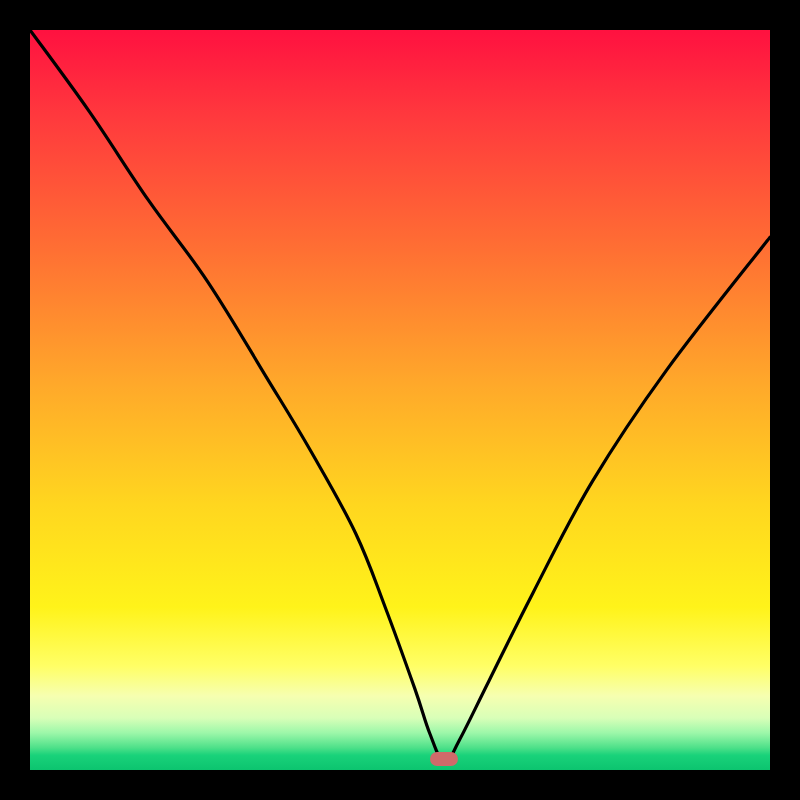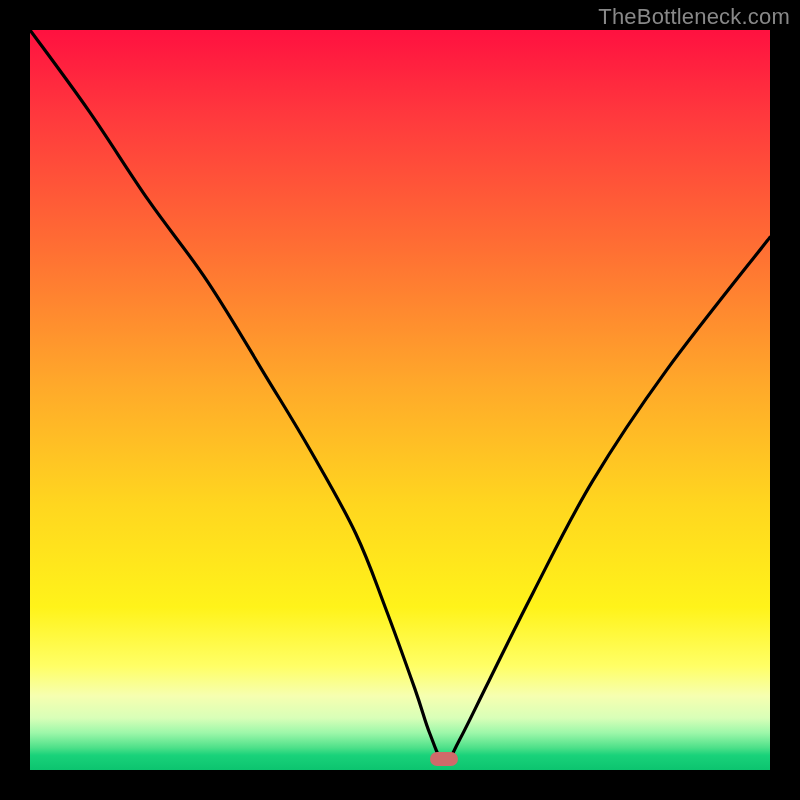--- a/index.html
+++ b/index.html
@@ -71,21 +71,20 @@
     background: #cf6a6a;
     transform: translate(-50%, -50%);
     z-index: 5;
   }
 </style>
 </head>
 <body>
 
 <div class="frame">
 
-  <div class="watermark">TheBottleneck.com</div>
 
   <div class="plot-area">
     <div class="gradient-bg"></div>
 
     <svg class="curve" viewBox="0 0 740 740" preserveAspectRatio="none">
       <path id="curve-path" d="M 0.0 0.0 C 10.7 14.7, 37.9 50.8, 59.2 81.4 C 80.5 112.0, 97.1 139.6, 118.4 170.2 C 139.7 200.8, 156.3 219.6, 177.6 251.6 C 198.9 283.6, 218.2 317.2, 236.8 347.8 C 255.4 378.4, 265.2 393.8, 281.2 421.8 C 297.2 449.8, 312.3 475.2, 325.6 503.2 C 338.9 531.2, 344.5 549.2, 355.2 577.2 C 365.9 605.2, 376.8 636.0, 384.8 658.6 C 392.8 681.2, 394.3 689.7, 399.6 703.0 C 404.9 716.3, 409.1 731.3, 414.4 732.6 C 419.7 733.9, 421.2 725.1, 429.2 710.4 C 437.2 695.7, 445.5 677.8, 458.8 651.2 C 472.1 624.6, 484.6 598.4, 503.2 562.4 C 521.8 526.4, 538.4 491.4, 562.4 451.4 C 586.4 411.4, 604.4 384.4, 636.4 340.4 C 668.4 296.4, 721.4 231.2, 740.0 207.2" fill="none" stroke="#000" stroke-width="3.2" stroke-linecap="round" stroke-linejoin="round"></path>
     </svg>
 
     <div id="min-marker" class="marker" style="left: 414.4px; top: 728.9px; background: rgb(207, 106, 106);"></div>
   </div>

